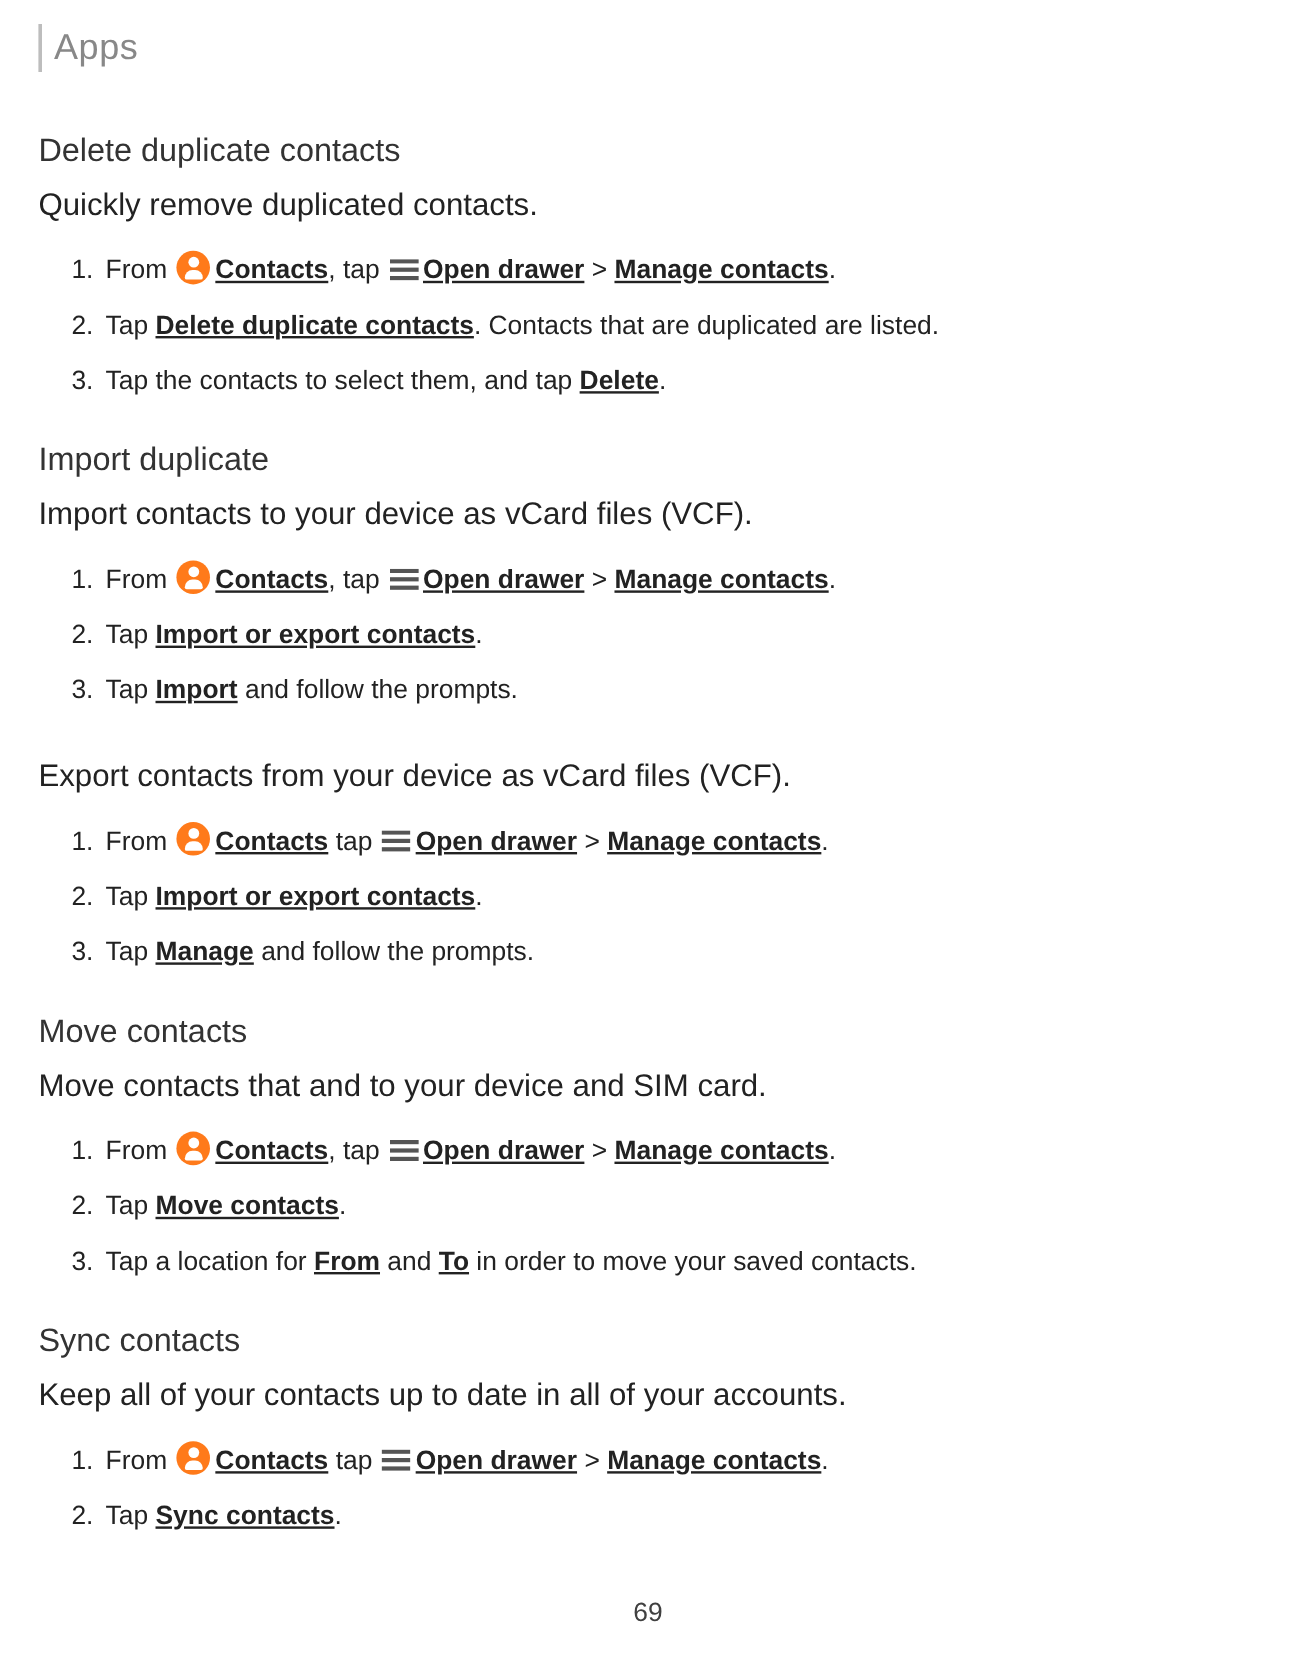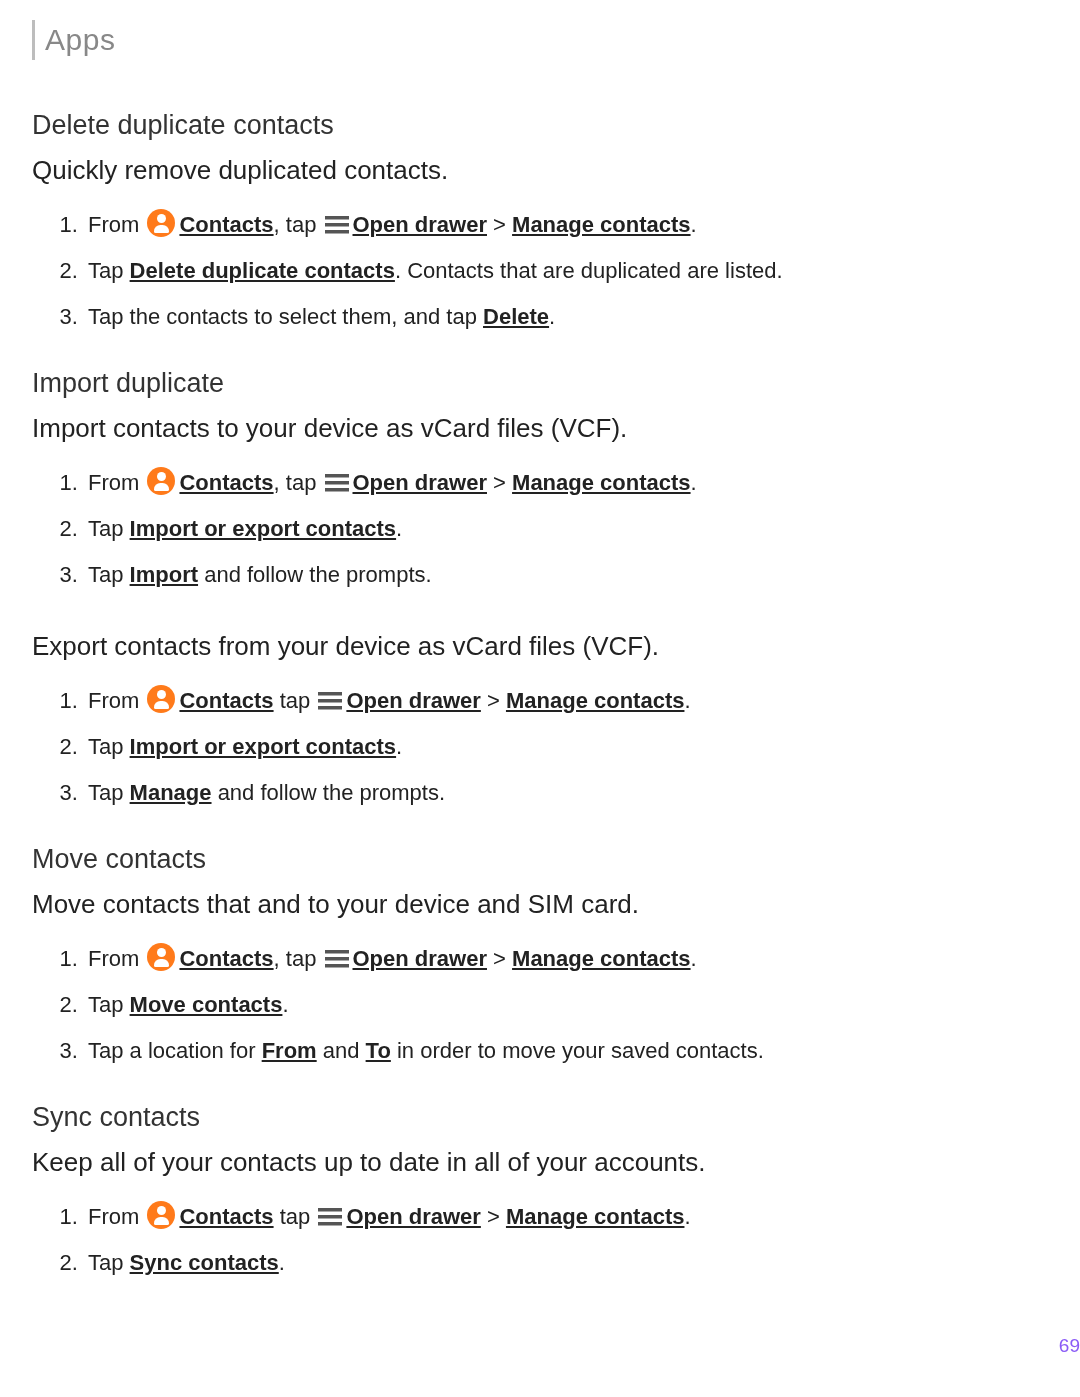--- a/index.html
+++ b/index.html
@@ -96,23 +96,23 @@
   .icon-drawer {
     display: inline-block;
     vertical-align: -2px;
     margin: 0 4px 0 2px;
   }
   .icon-drawer svg { display: block; }
   .page-num {
     position: absolute;
     bottom: 40px;
     left: 0; right: 0;
-    text-align: right;
-    font-size: 19px;
-    color: #8b5cf6;
+    text-align: center;
+    font-size: 22px;
+    color: #404040;
   }
 </style>
 </head>
 <body>
 
 <div class="page">
   <div class="header-rule">
     <div class="tick"></div>
     <div class="header-title">Apps</div>
   </div>

